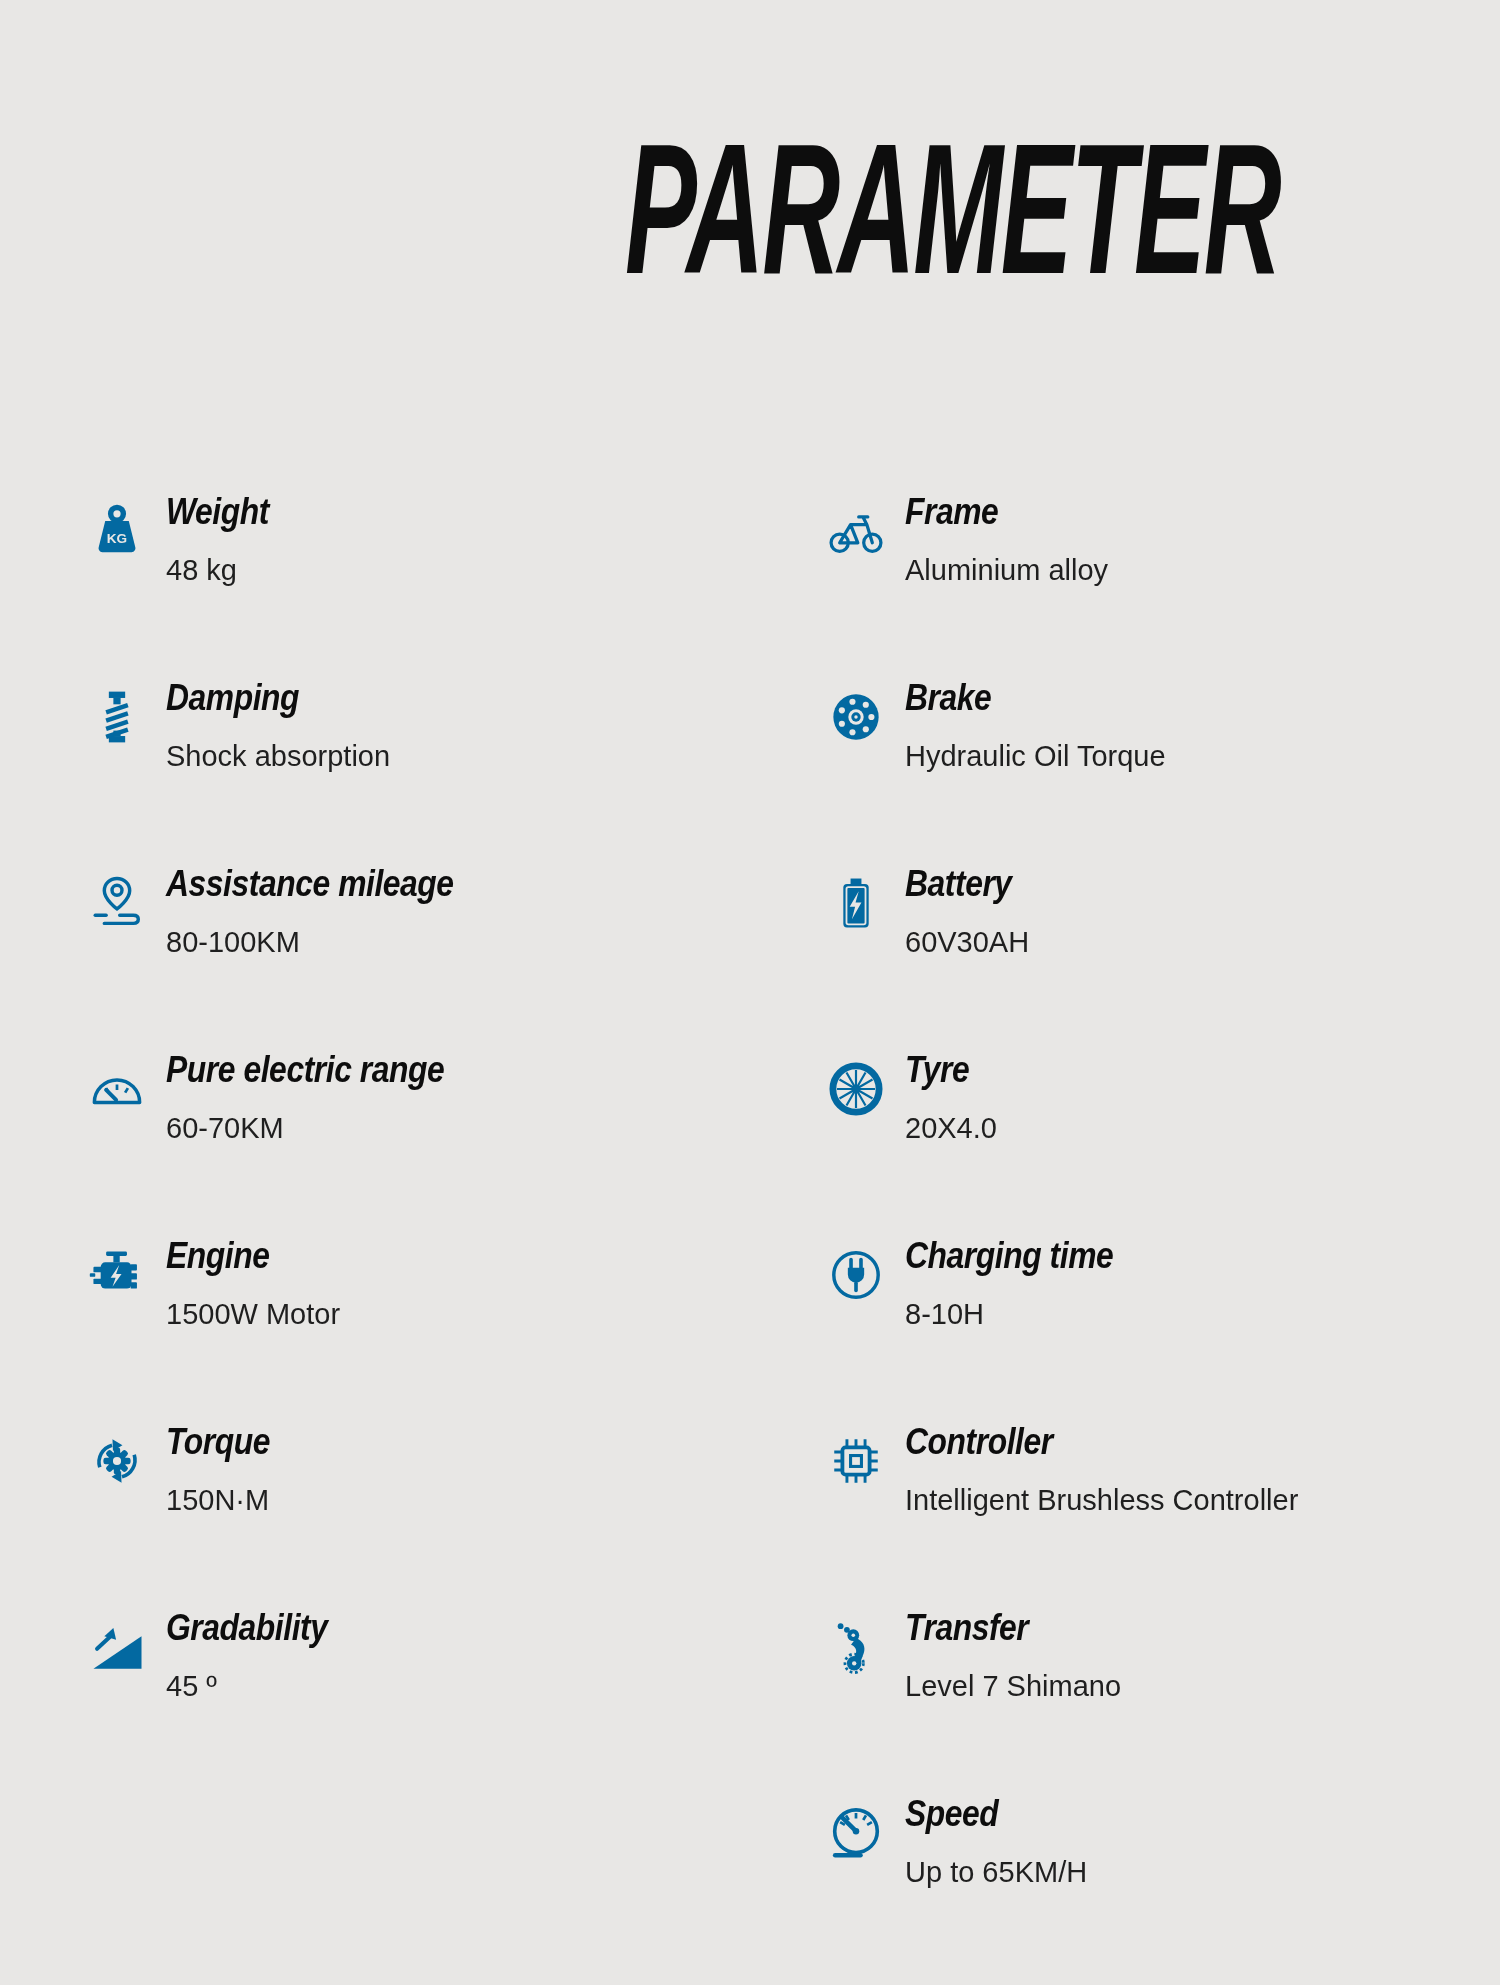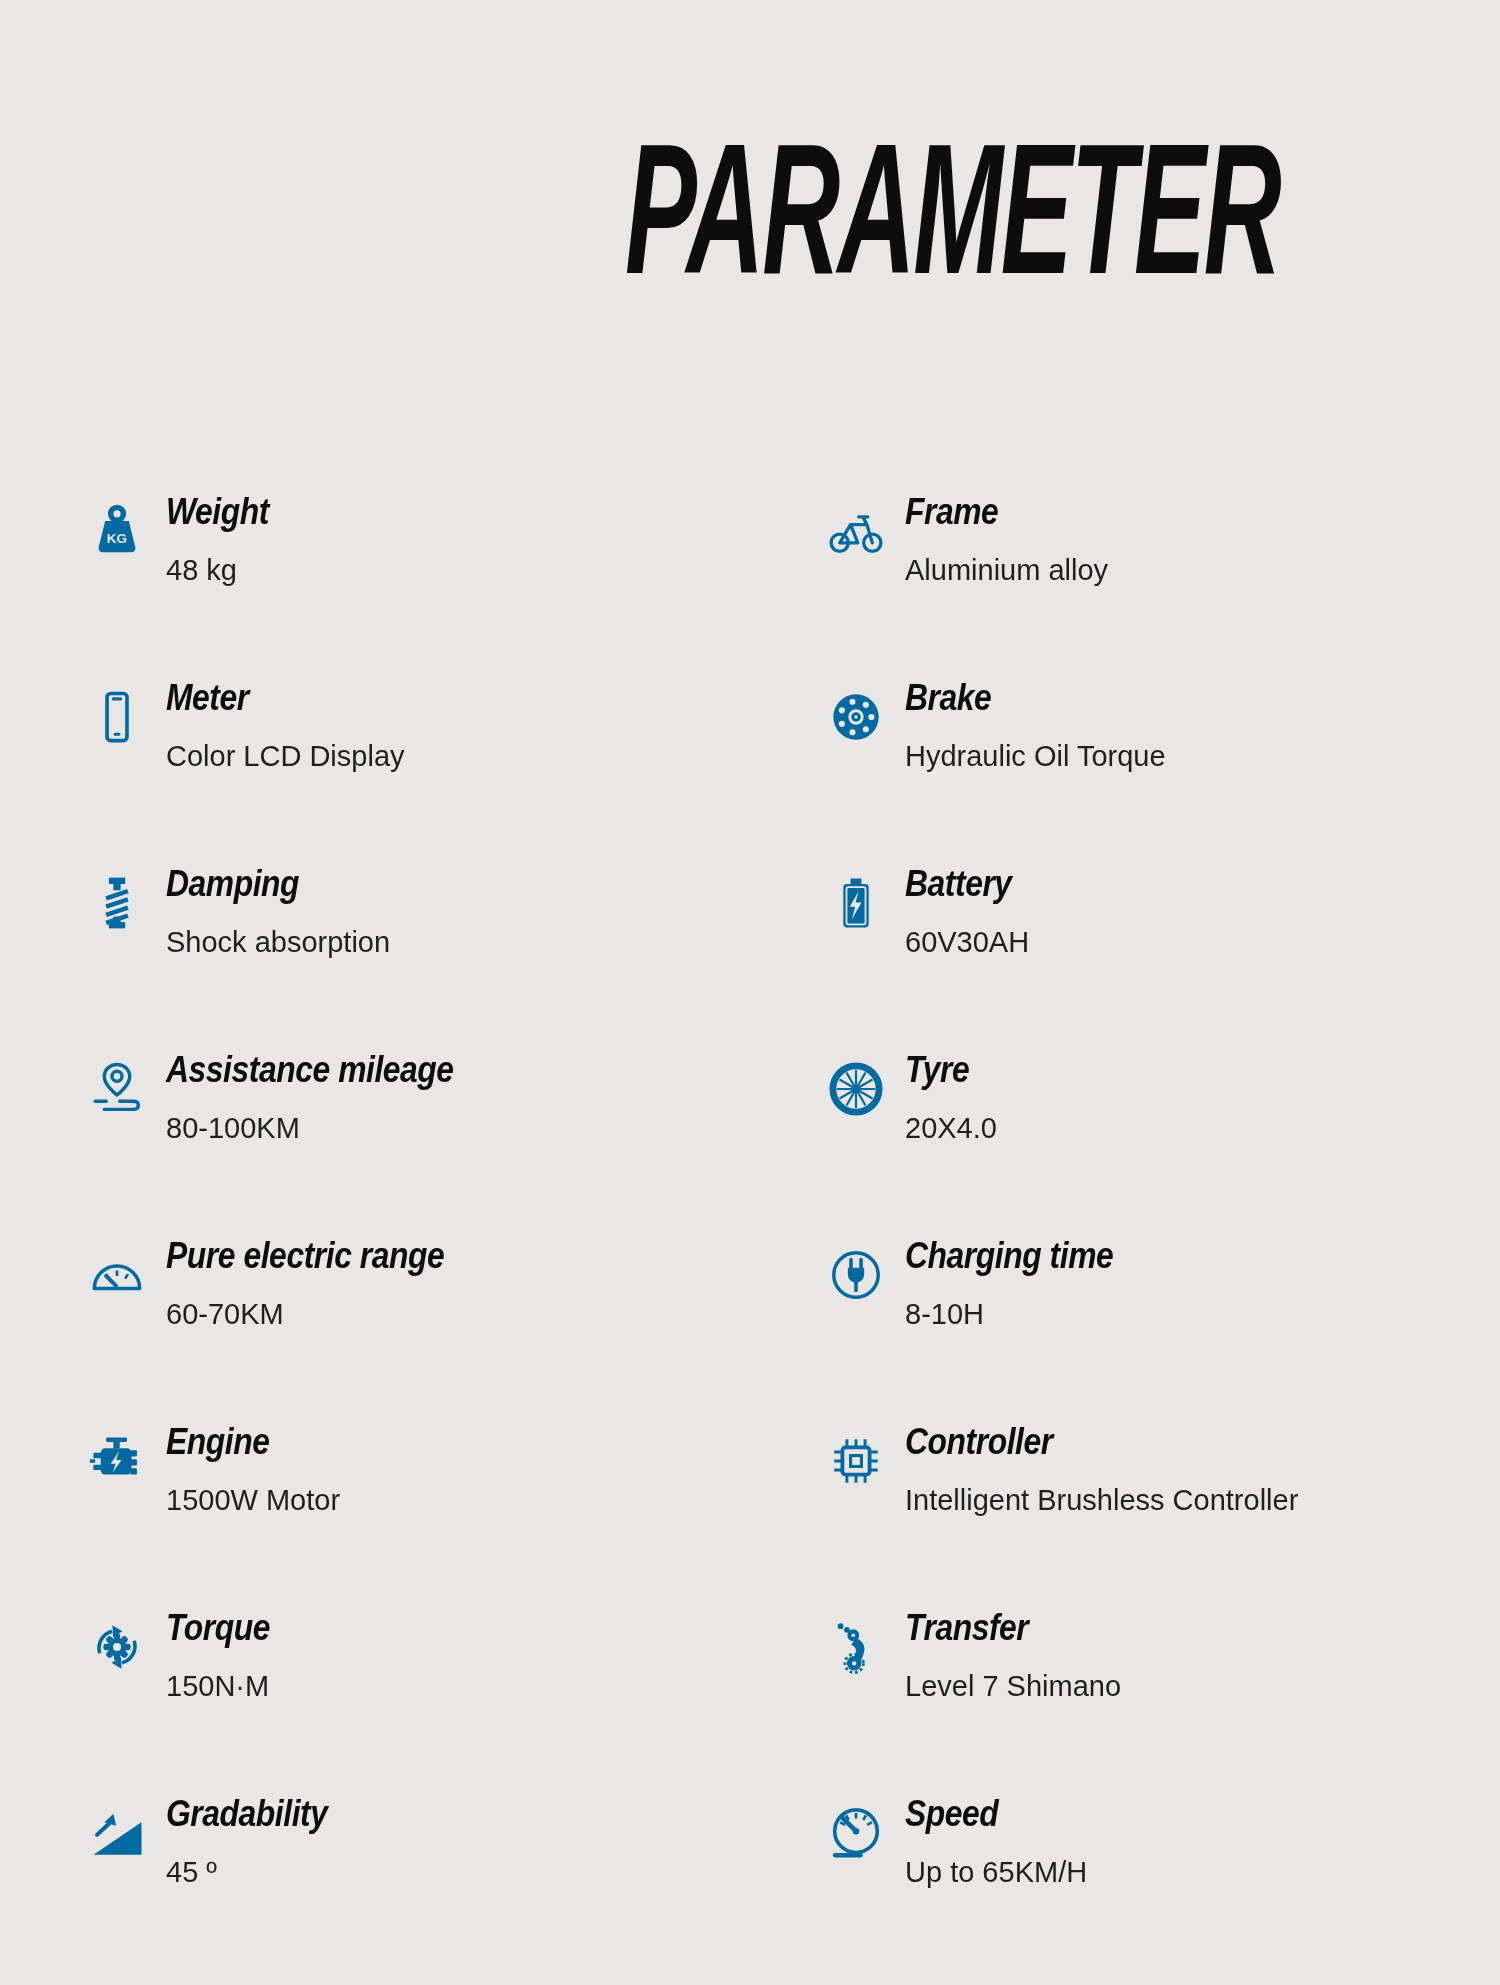--- a/index.html
+++ b/index.html
@@ -47,33 +47,20 @@
           <path d="M19 21h26l7.2 29c.7 2.7-1.3 5.4-4.1 5.4H15.9c-2.8 0-4.8-2.7-4.1-5.4z" fill="currentColor"></path>
           <text x="32" y="45" text-anchor="middle" font-family="Liberation Sans, sans-serif" font-weight="bold" font-size="15" fill="#e8e7e5">KG</text>
         </svg>
       </span>
     <div class="text">
       <div class="label">Weight</div>
       <div class="value">48 kg</div>
     </div>
   </div>
 
-  <div class="item">
-    <span class="icon">
-        <svg viewBox="0 0 64 64" fill="none" stroke="currentColor">
-          <rect x="21" y="6" width="22" height="52" rx="4" stroke-width="4"></rect>
-          <path d="M28 12h8" stroke-width="3.4" stroke-linecap="round"></path>
-          <path d="M30 51h4" stroke-width="3.4" stroke-linecap="round"></path>
-        </svg>
-      </span>
-    <div class="text">
-      <div class="label">Meter</div>
-      <div class="value">Color LCD Display</div>
-    </div>
-  </div>
 
   <div class="item">
     <span class="icon">
         <svg viewBox="0 0 64 64" fill="currentColor">
           <rect x="23" y="4" width="18" height="7"></rect>
           <rect x="28" y="11" width="8" height="7"></rect>
           <path d="M20 27l24-8M20 36l24-8M20 45l24-8M20 54l24-8" fill="none" stroke="currentColor" stroke-width="5"></path>
           <rect x="28" y="47" width="8" height="6"></rect>
           <rect x="23" y="53" width="18" height="7"></rect>
         </svg>

